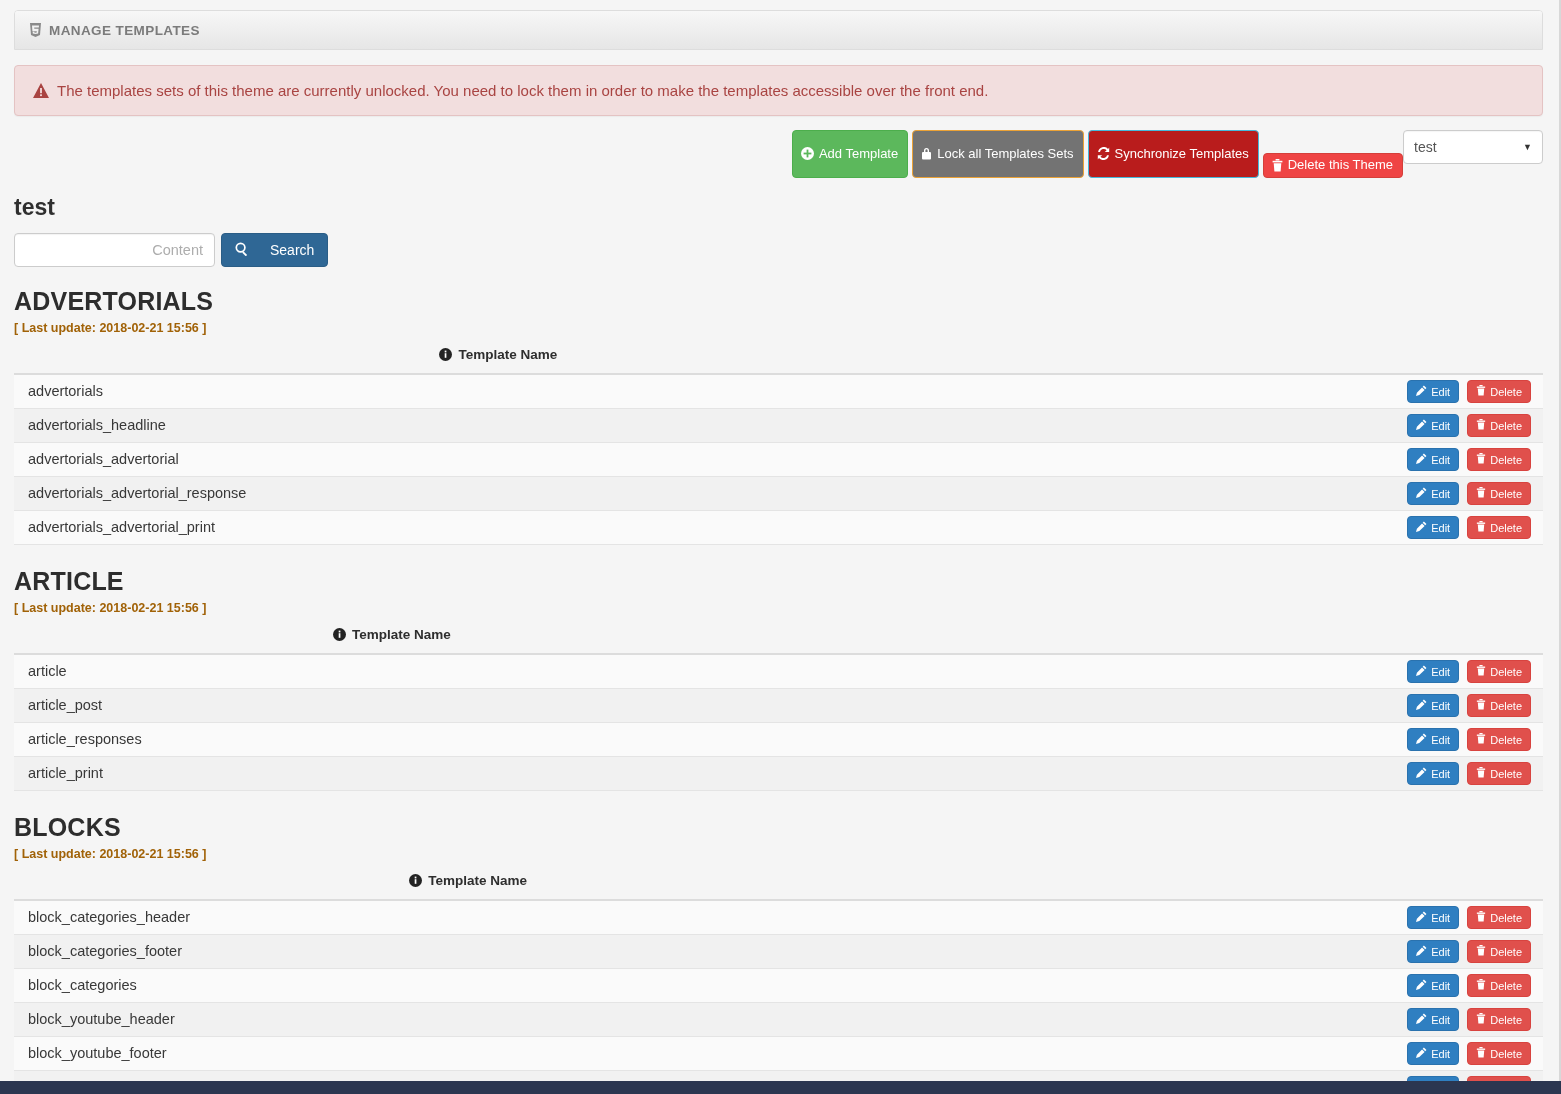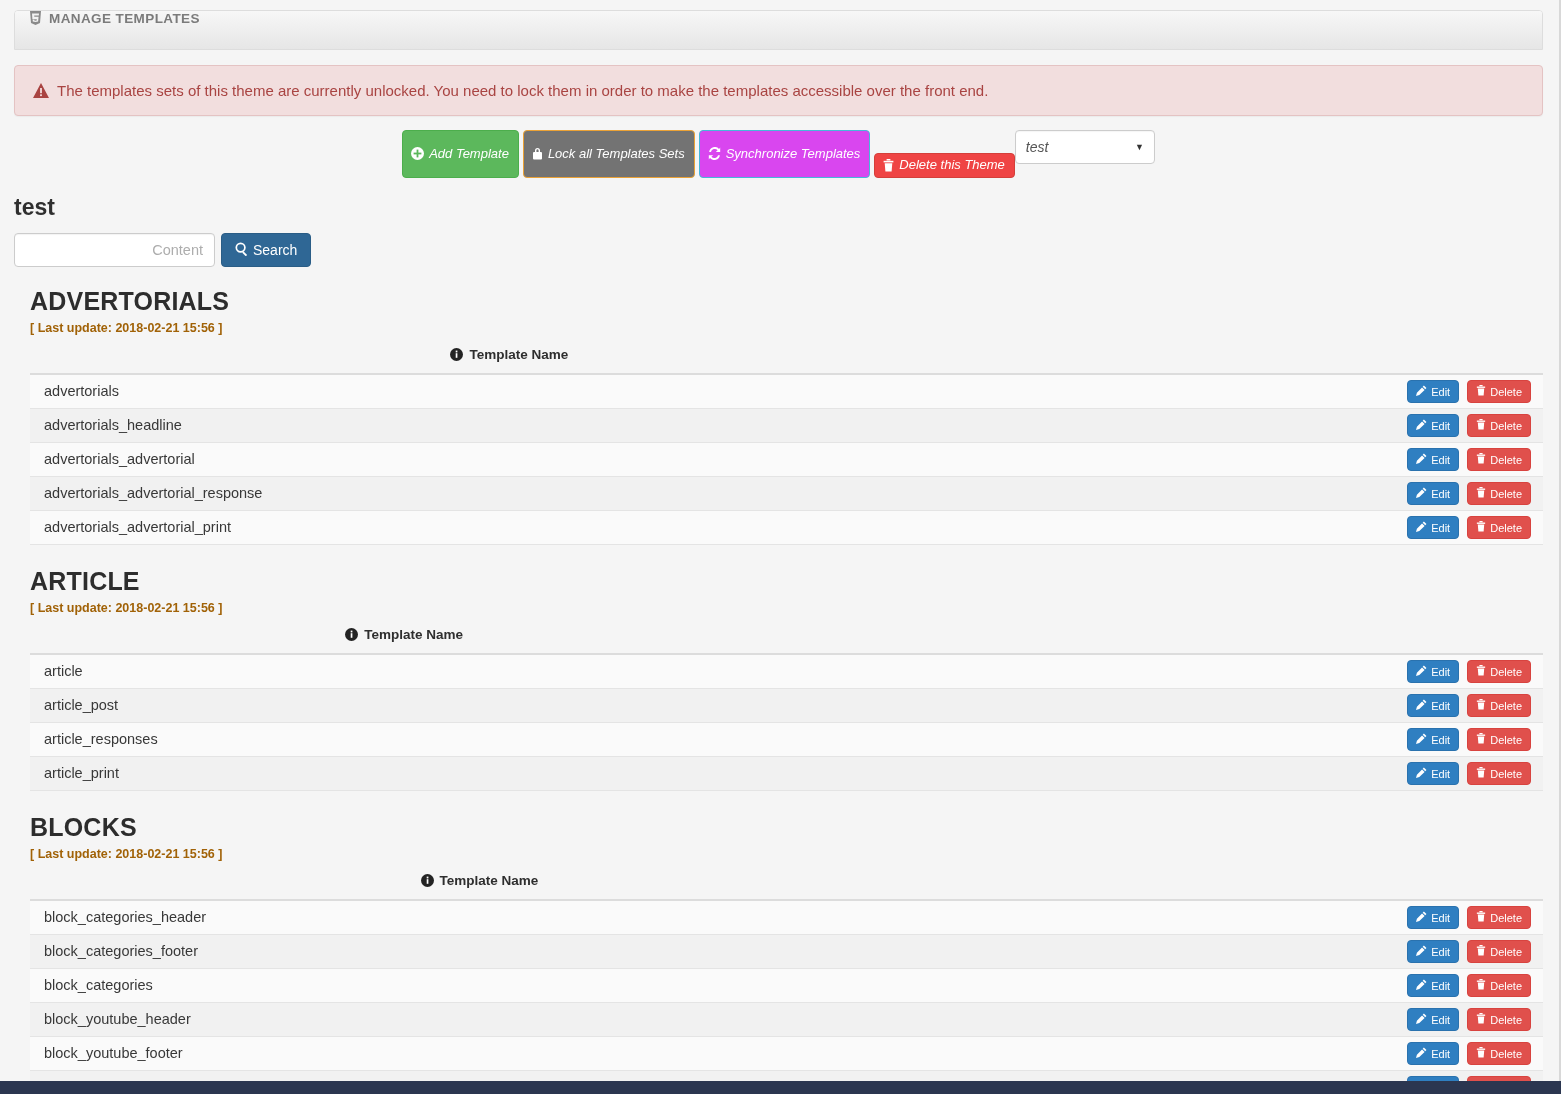--- a/index.html
+++ b/index.html
@@ -32,21 +32,21 @@
   
   .panel {
     margin: 10px 18px 0 14px;
     background: #fff;
     border: 1px solid #ddd;
     border-radius: 4px 4px 0 0;
     height: 40px;
   }
   .panel-head {
     height: 38px;
-    display: flex; align-items: flex-start;
+    display: flex; align-items: center;
     padding: 0 14px;
     background: linear-gradient(to bottom, #f7f7f7 0%, #e6e6e6 100%);
     border-radius: 3px 3px 0 0;
     color: #7b7b7b;
     font-size: 13.5px;
     font-weight: bold;
     letter-spacing: .4px;
   }
   .panel-head .ico { margin-right: 7px; display: inline-flex; }
 
@@ -61,40 +61,39 @@
     padding: 16px 18px;
     display: flex; align-items: center;
     box-shadow: 0 1px 1px rgba(0,0,0,.04);
   }
   .alert .warn { margin-right: 8px; display: inline-flex; }
 
   
   .toolbar-row {
     margin: 14px 18px 0 14px;
     display: flex; align-items: flex-start;
-    justify-content: center;
-    font-style: italic;
+    justify-content: flex-end;
   }
   .btn-group { display: flex; gap: 4px; }
   .btn {
     display: inline-flex; align-items: center; gap: 5px;
     border: 1px solid rgba(0,0,0,.09);
     border-radius: 4px;
     color: #fff;
     font-size: 13px;
     padding: 4px 9px 5px 8px;
     line-height: 1.1;
     cursor: pointer;
     white-space: nowrap;
     font-family: "Liberation Sans", sans-serif;
   }
   .btn svg { display: block; }
   .btn-success { background: #5cb85c; border-color: #4cae4c; }
   .btn-warning { background: #737373; border-color: #eba236; }
-  .btn-info    { background: #d946ef; border-color: #46b8da; }
+  .btn-info    { background: #b91c1c; border-color: #46b8da; }
   .btn-danger  { background: #ef4444; border-color: #d43f3a; margin-top: 23px; }
 
   .theme-select {
     position: relative;
     width: 140px; height: 34px;
     background: #fff;
     border: 1px solid #ccc;
     border-radius: 4px;
     display: flex; align-items: center;
     padding: 0 10px;
@@ -136,27 +135,27 @@
   .search-input::placeholder { color: #adadad; }
   .search-btn {
     margin-left: 6px;
     height: 34px;
     background: #2f6795;
     border: 1px solid #2a5d86;
     border-radius: 4px;
     color: #fff;
     font-size: 14px;
     padding: 0 13px;
-    display: inline-flex; align-items: center; gap: 4px;
+    display: inline-flex; align-items: center; gap: 21px;
     cursor: pointer;
     font-family: "Liberation Sans", sans-serif;
   }
 
   
-  .section { margin-top: 22px; padding-left: 16px; }
+  .section { margin-top: 22px; }
   .section:first-of-type { margin-top: 20px; }
   .section-title {
     margin: 0 0 0 14px;
     font-size: 25px;
     font-weight: bold;
     color: #2d2d2d;
     letter-spacing: .2px;
   }
   .section-sub {
     margin: 5px 0 0 14px;

